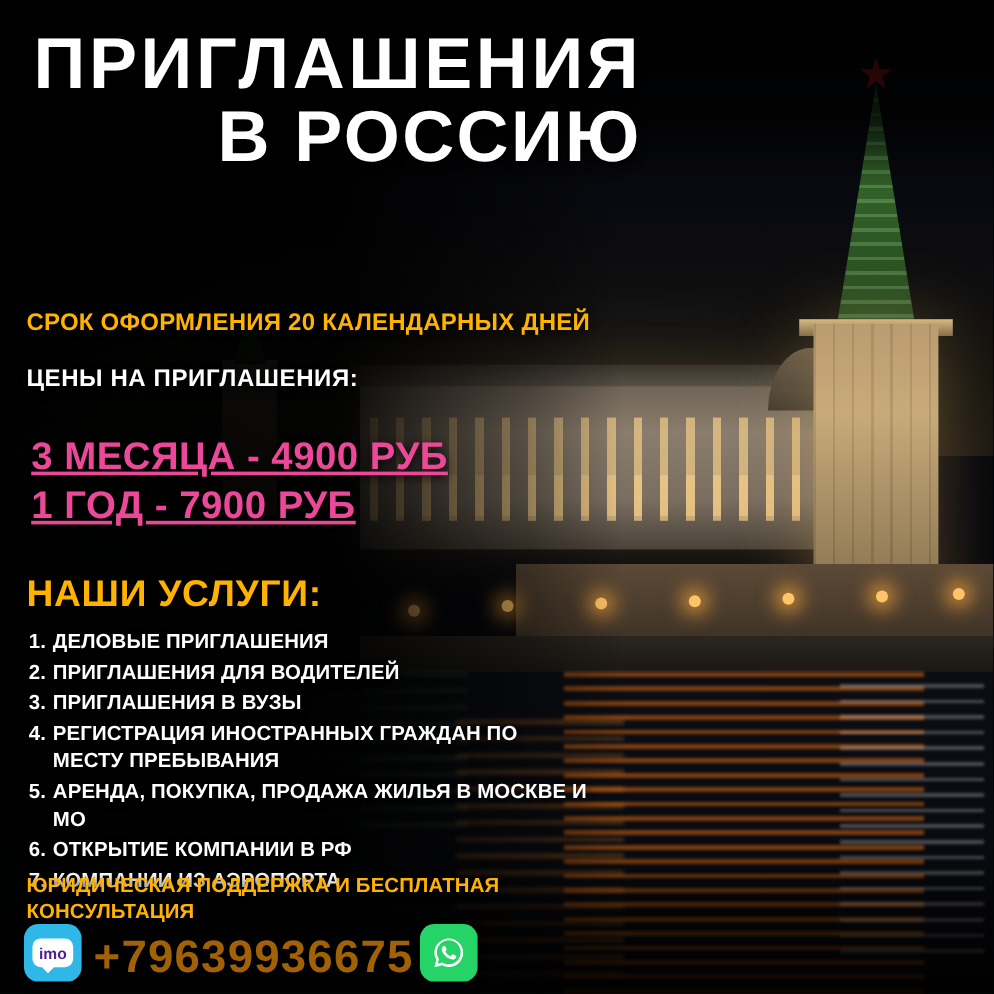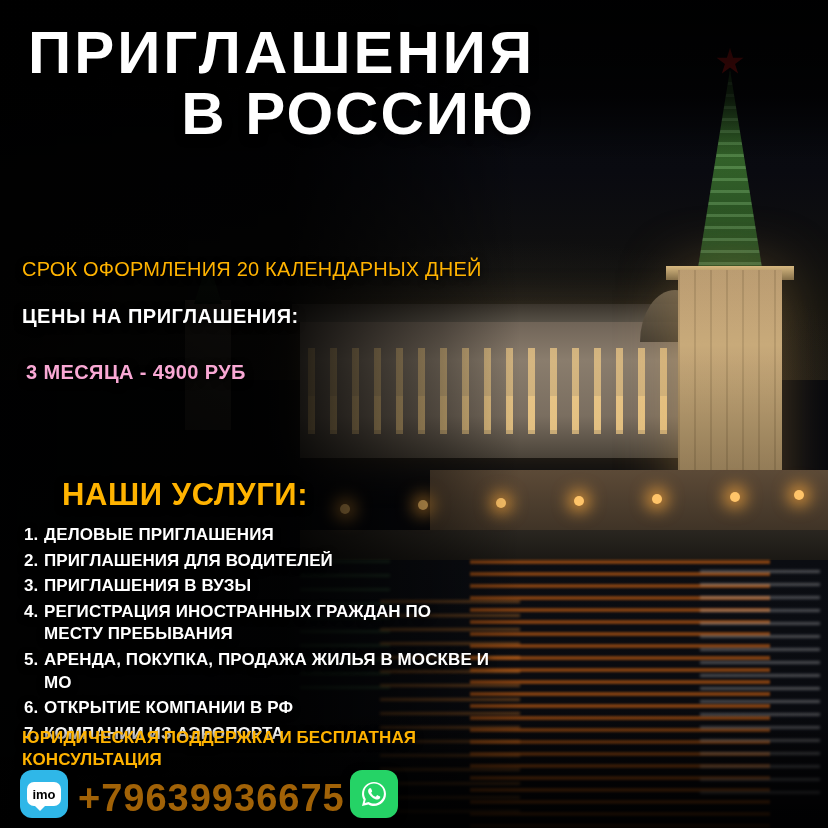--- a/index.html
+++ b/index.html
@@ -178,43 +178,43 @@
     font-weight: 800;
     font-size: 23px;
     line-height: 1.24;
     letter-spacing: .3px;
     text-shadow: 0 2px 7px rgba(0,0,0,.95);
   }
 
   .term {
     position:absolute; left:22px; top:258px; width: 620px;
     color:#ffb300;
-    font-weight: 400;
+    font-weight: 700;
     font-size: 20px;
     letter-spacing: .2px;
     text-shadow: 0 2px 7px rgba(0,0,0,.95);
   }
 
   .prices-head {
     position:absolute; left:22px; top:305px;
     color:#fff; font-weight:800; font-size:20px; letter-spacing:.5px;
     text-shadow: 0 2px 8px rgba(0,0,0,.95);
   }
   .price-list { position:absolute; left:26px; top:360px; width: 520px; }
   .price-list .row {
-    color:#f9a8d4; font-weight:800; font-size:20px; line-height:1.28;
+    color:#ec4899; font-weight:800; font-size:32px; line-height:1.28;
     letter-spacing:.4px;
     text-shadow: 0 2px 8px rgba(0,0,0,.95);
+    text-decoration: underline;
   }
 
   .services-head {
     position:absolute; left:22px; top:477px;
     color:#ffb300; font-weight:800; font-size:31px; letter-spacing:.6px;
     text-shadow: 0 2px 8px rgba(0,0,0,.95);
-    margin-left: 40px;
   }
   .services { position:absolute; left:24px; top:524px; width: 470px; }
   .services .item {
     display:flex; align-items:flex-start;
     color:#fff; font-weight:800; font-size:17px; line-height:1.33;
     letter-spacing:.1px;
     text-shadow: 0 2px 7px rgba(0,0,0,.95);
     margin-bottom: 3px;
   }
   .services .num { width:20px; flex:0 0 20px; }
@@ -231,21 +231,21 @@
   .bottom { position:absolute; left:0; bottom:0; width:828px; height:70px; }
   .imo-badge {
     position:absolute; left:20px; bottom:10px; width:48px; height:48px;
     border-radius:12px; background:#2fb7e8;
     display:flex; align-items:center; justify-content:center;
     box-shadow: 0 2px 8px rgba(0,0,0,.6);
   }
   .imo-badge .bubble {
     width:34px; height:24px; border-radius:7px; background:#fff;
     display:flex; align-items:center; justify-content:center;
-    color:#000000; font-weight:800; font-size:13px; position:relative;
+    color:#4c1d95; font-weight:800; font-size:13px; position:relative;
   }
   .imo-badge .bubble::after{
     content:""; position:absolute; left:7px; bottom:-5px;
     border-left:6px solid transparent; border-right:6px solid transparent;
     border-top:6px solid #fff;
   }
   .phone {
     position:absolute; left:78px; bottom:8px;
     color:#a16207; font-weight:800; font-size:38px; letter-spacing:1px;
     text-shadow: 0 2px 8px rgba(0,0,0,.95);
@@ -312,20 +312,21 @@
       <span>ПРИГЛАШЕНИЯ</span>
       <span class="l2">В РОССИЮ</span>
     </div>
 
 
     <div class="term">СРОК ОФОРМЛЕНИЯ 20 КАЛЕНДАРНЫХ ДНЕЙ</div>
 
     <div class="prices-head">ЦЕНЫ НА ПРИГЛАШЕНИЯ:</div>
     <div class="price-list">
       <div class="row">3 МЕСЯЦА - 4900 РУБ</div>
+      <div class="row">1 ГОД - 7900 РУБ</div>
     </div>
 
     <div class="services-head">НАШИ УСЛУГИ:</div>
     <div class="services">
       <div class="item">
         <span class="num">1.</span>
         <span class="txt">ДЕЛОВЫЕ ПРИГЛАШЕНИЯ</span>
       </div>
       <div class="item">
         <span class="num">2.</span>

